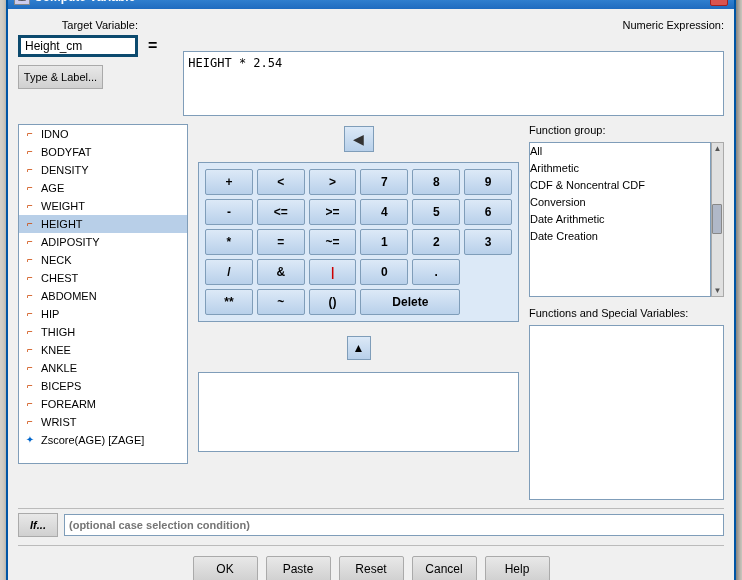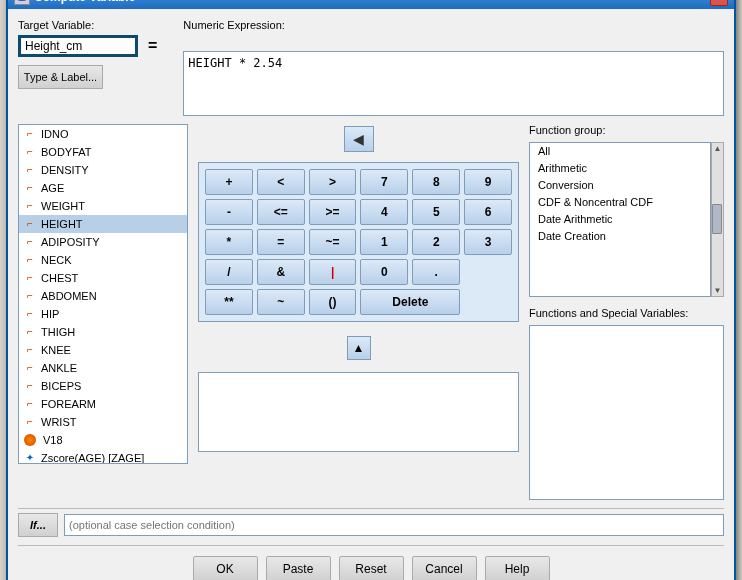--- a/index.html
+++ b/index.html
@@ -71,20 +71,21 @@
       margin-bottom: 8px;
     }
     .target-variable-section {
       display: flex;
       flex-direction: column;
       gap: 4px;
     }
     .label-text {
       font-size: 11px;
       color: #000;
+      text-align: right;
     }
     .target-var-row {
       display: flex;
       align-items: center;
       gap: 6px;
     }
     .target-input {
       width: 120px;
       height: 22px;
       border: 3px solid #0c4a6e;
@@ -236,21 +237,21 @@
       color: #000;
     }
     .function-list {
       width: 100%;
       height: 155px;
       border: 1px solid #7f9db9;
       background: white;
       overflow-y: auto;
     }
     .function-item {
-      padding: 1px 8px;
+      padding: 1px 0;
       font-size: 11px;
       cursor: pointer;
       height: 17px;
       display: flex;
       align-items: center;
     }
     .functions-vars-label {
       font-size: 11px;
       color: #000;
       margin-top: 4px;
@@ -280,20 +281,21 @@
       color: #000;
     }
     .if-input {
       flex: 1;
       height: 22px;
       border: 1px solid #7f9db9;
       background: white;
       padding: 2px 4px;
       font-size: 11px;
       color: #777;
+      font-weight: bold;
     }
     .bottom-buttons {
       display: flex;
       justify-content: center;
       gap: 8px;
       padding: 6px 0 4px 0;
     }
     .action-btn {
       width: 65px;
       height: 26px;
@@ -426,26 +428,20 @@
             </div>
           <div class="variable-item">
               <span class="var-icon icon-ruler">⌐</span>
               <span>FOREARM</span>
             </div>
           <div class="variable-item">
               <span class="var-icon icon-ruler">⌐</span>
               <span>WRIST</span>
             </div>
           <div class="variable-item">
-              <span class="var-icon">
-                <span class="icon-special"></span>
-              </span>
-              <span style="margin-left:2px;">V18</span>
-            </div>
-          <div class="variable-item">
               <span class="var-icon icon-star">✦</span>
               <span>Zscore(AGE) [ZAGE]</span>
             </div>
         </div>
       </div>
 
       <div class="center-section">
         <div class="arrow-btn-area">
           <button class="arrow-btn">◀</button>
         </div>
@@ -492,22 +488,22 @@
 
         <div class="output-area"></div>
       </div>
 
       <div class="right-section">
         <span class="function-group-label">Function group:</span>
         <div style="display:flex;gap:0;">
           <div class="function-list">
             <div class="function-item">All</div>
             <div class="function-item">Arithmetic</div>
+            <div class="function-item">CDF &amp; Noncentral CDF</div>
             <div class="function-item">Conversion</div>
-            <div class="function-item">CDF &amp; Noncentral CDF</div>
             <div class="function-item">Date Arithmetic</div>
             <div class="function-item">Date Creation</div>
           </div>
           <div style="width:14px;background:#e0e0e0;border:1px solid #aaa;display:flex;flex-direction:column;justify-content:space-between;align-items:center;padding:1px 0;">
             <div style="font-size:8px;color:#555;">▲</div>
             <div style="width:10px;height:30px;background:#b0b8c8;border:1px solid #888;border-radius:1px;"></div>
             <div style="font-size:8px;color:#555;">▼</div>
           </div>
         </div>
 

